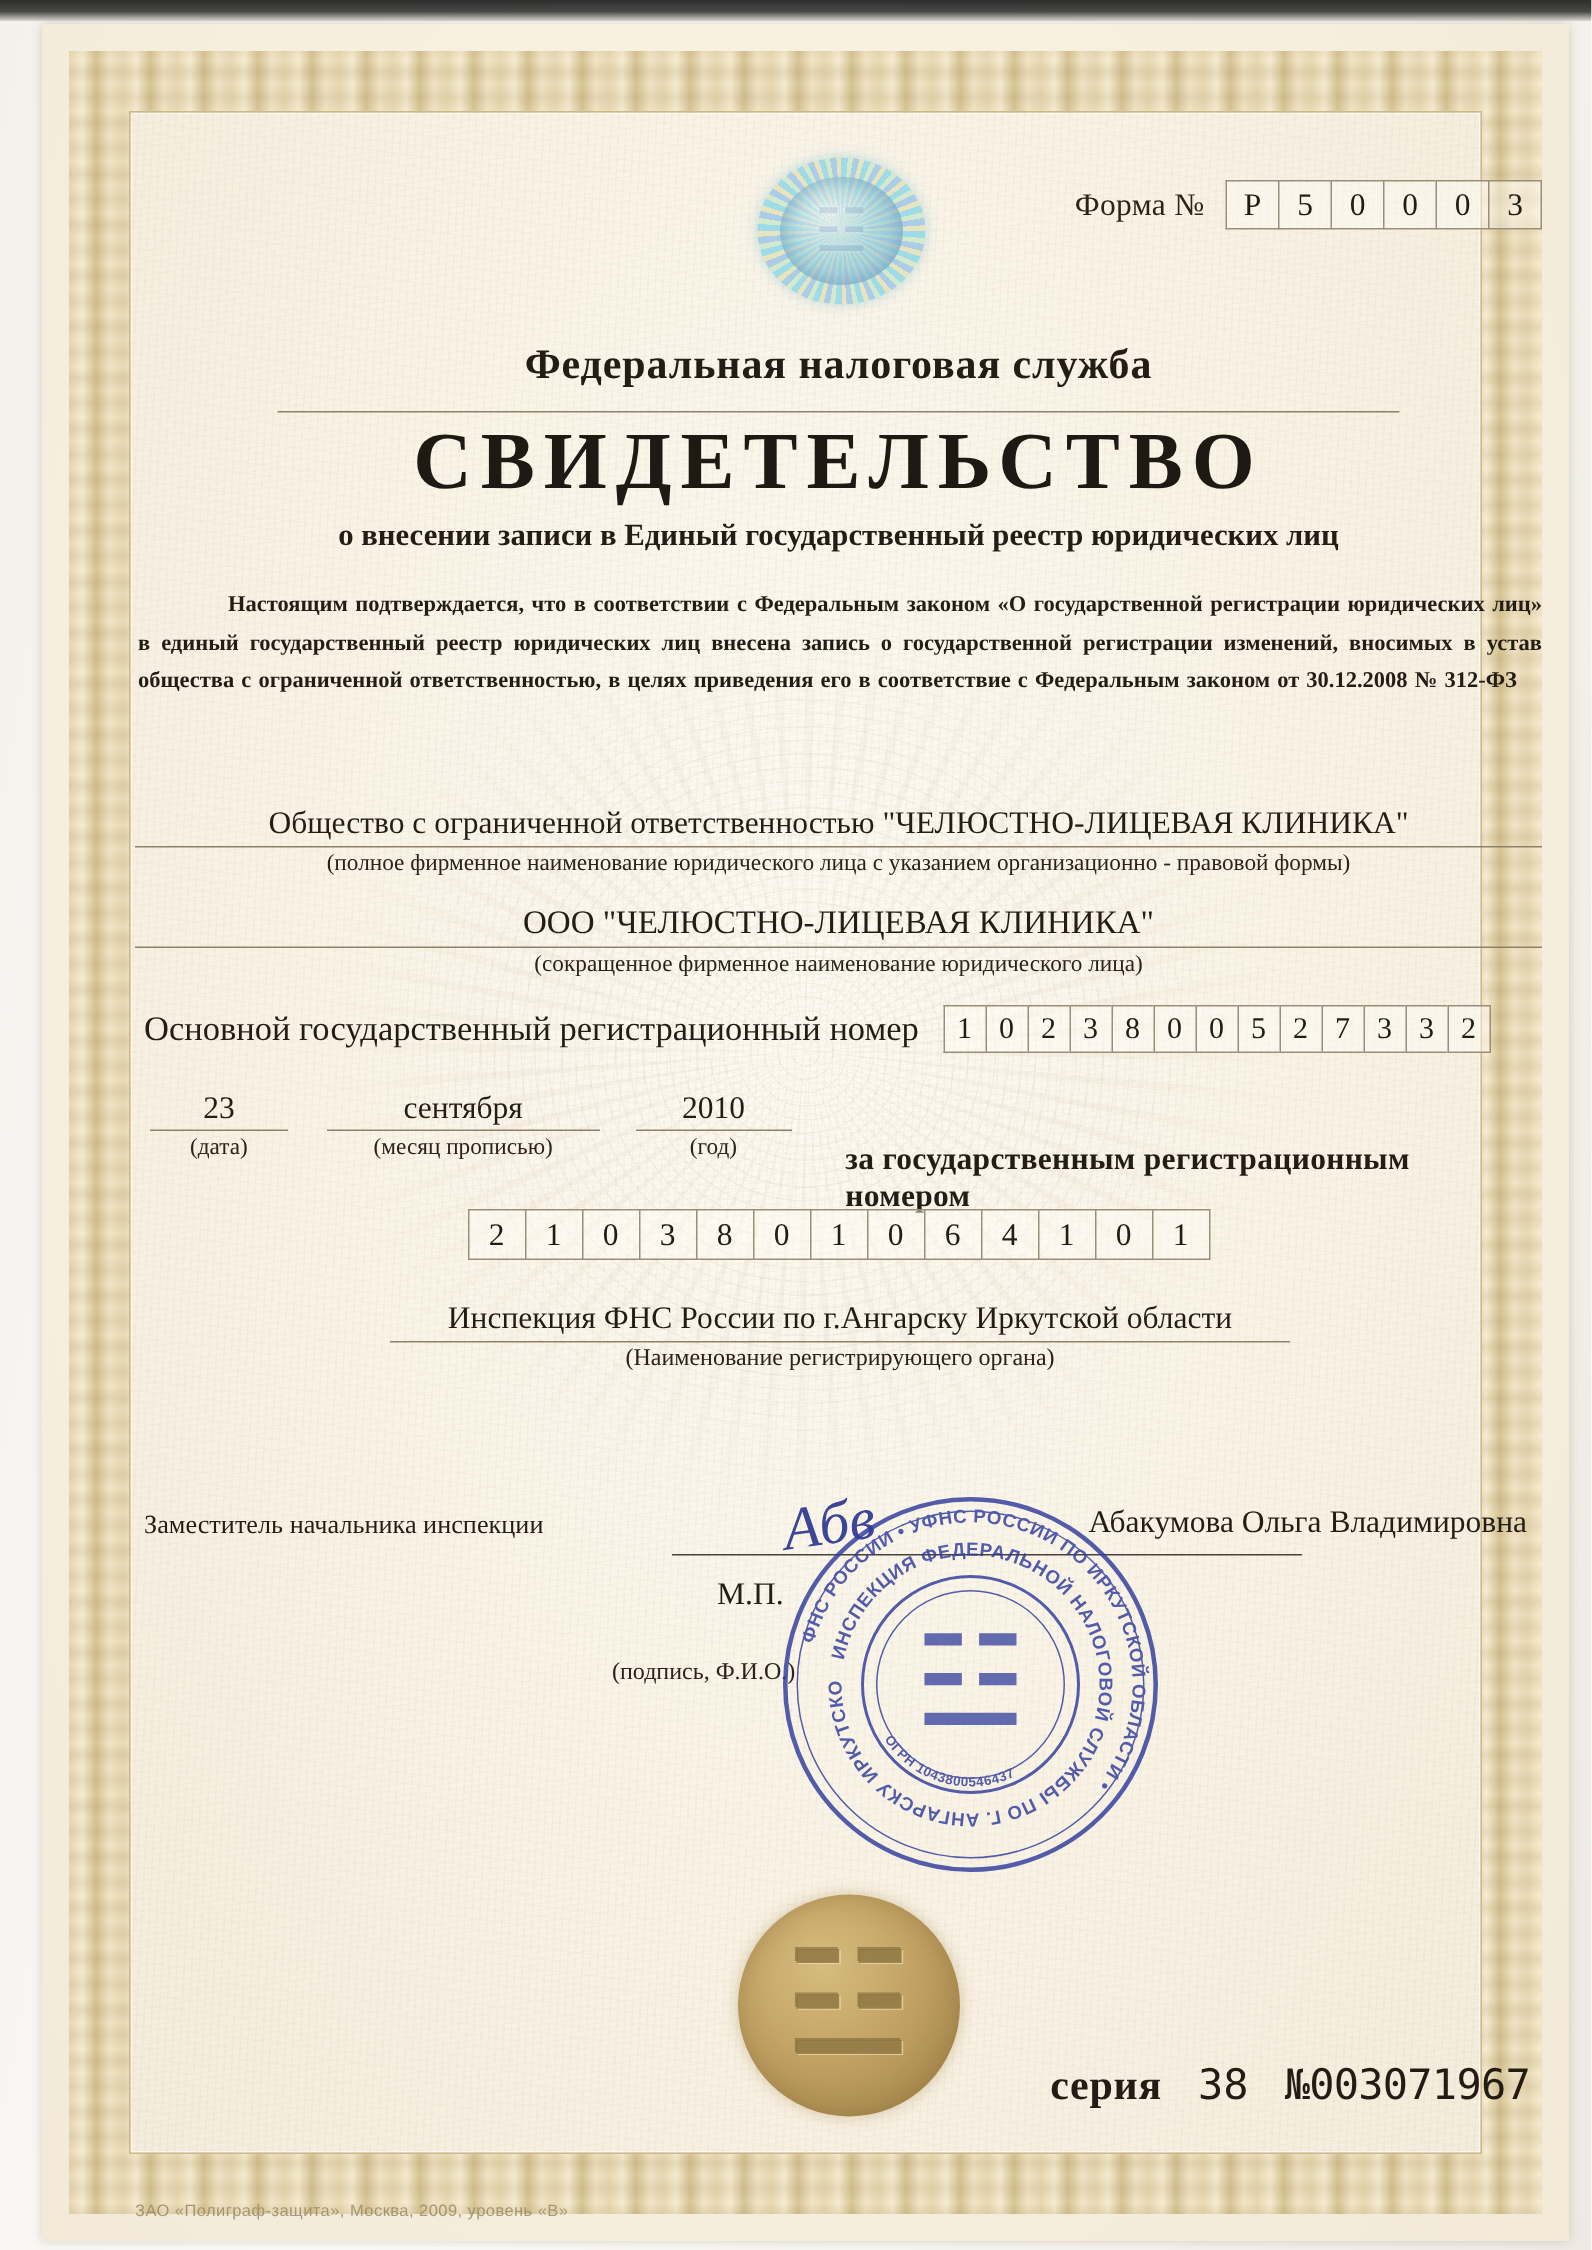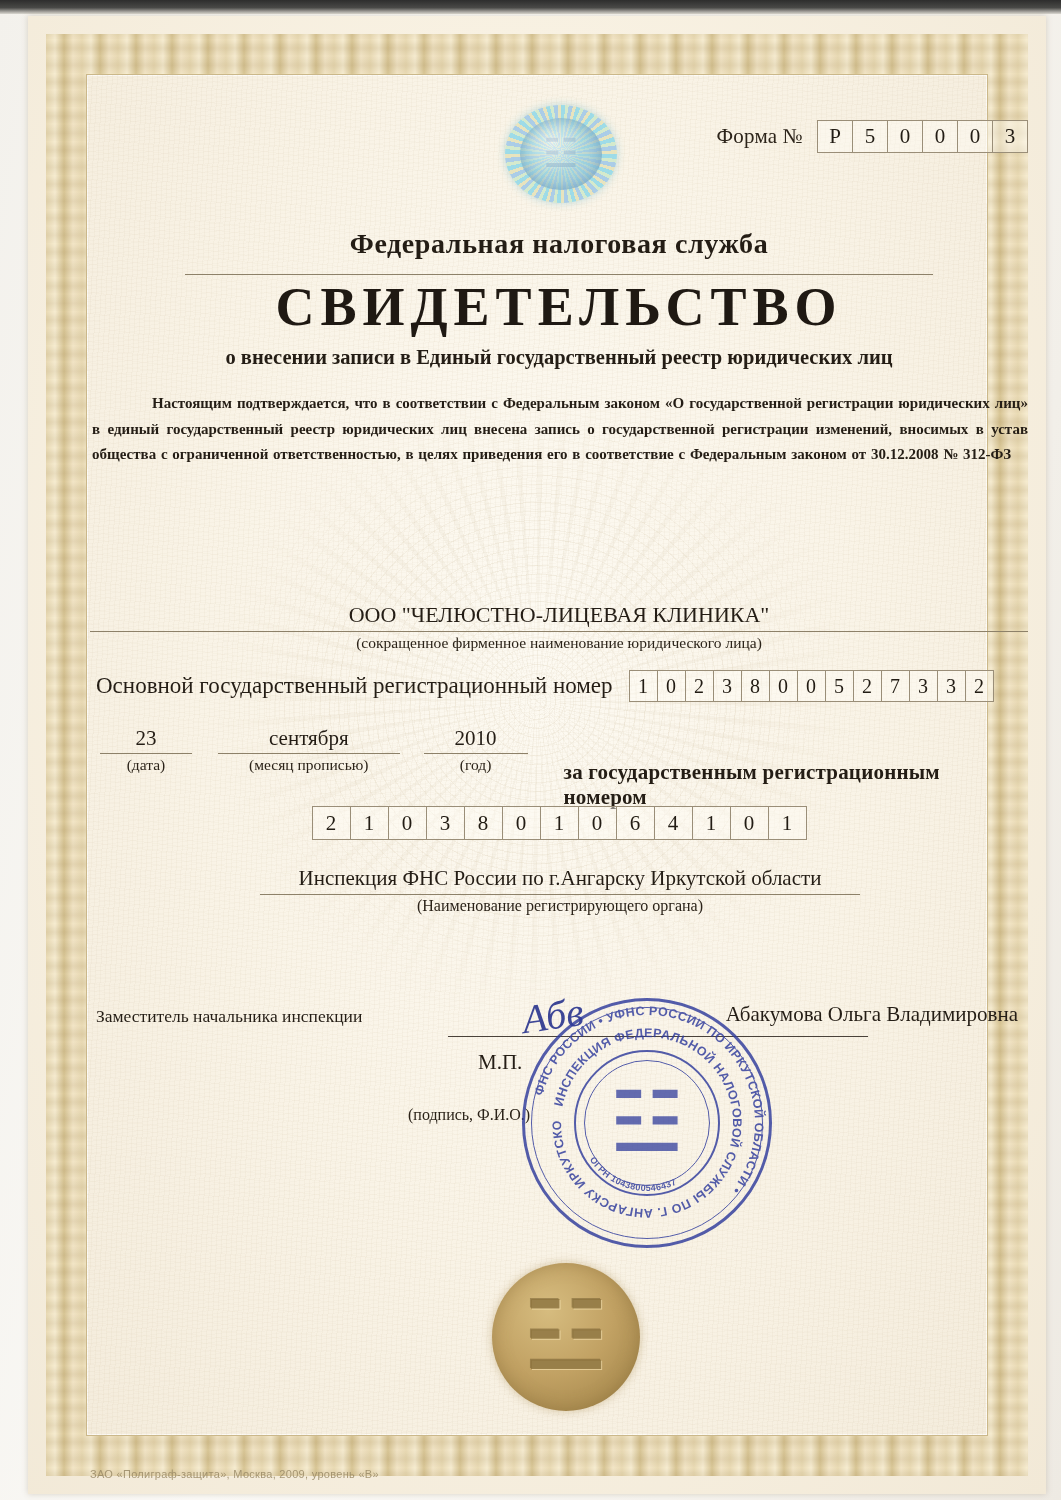--- a/index.html
+++ b/index.html
@@ -442,20 +442,24 @@
       </div>
     </div>
 
     <div id="agency-title">Федеральная налоговая служба</div>
     <div id="title-rule"></div>
     <div id="main-title">СВИДЕТЕЛЬСТВО</div>
     <div id="subtitle">о внесении записи в Единый государственный реестр юридических лиц</div>
 
     <div id="body-paragraph">Настоящим подтверждается, что в соответствии с Федеральным законом «О государственной регистрации юридических лиц» в единый государственный реестр юридических лиц внесена запись о государственной регистрации изменений, вносимых в устав общества с ограниченной ответственностью, в целях приведения его в соответствие с Федеральным законом от 30.12.2008 № 312-ФЗ</div>
 
+    <div class="field-block" id="full-name-block">
+      <div class="field-value">Общество с ограниченной ответственностью "ЧЕЛЮСТНО-ЛИЦЕВАЯ КЛИНИКА"</div>
+      <div class="field-caption">(полное фирменное наименование юридического лица с указанием организационно - правовой формы)</div>
+    </div>
 
     <div class="field-block" id="short-name-block">
       <div class="field-value">ООО "ЧЕЛЮСТНО-ЛИЦЕВАЯ КЛИНИКА"</div>
       <div class="field-caption">(сокращенное фирменное наименование юридического лица)</div>
     </div>
 
     <div id="ogrn-row">
       <span id="ogrn-label">Основной государственный регистрационный номер</span>
       <span class="boxes" id="ogrn-boxes">
           <span class="cell">1</span>
@@ -543,17 +547,22 @@
             <textPath href="#arcBottom" startOffset="18%" id="stamp-ogrn-path">ОГРН 1043800546437</textPath>
           </text>
         </svg>
       </div>
     </div>
 
     <div id="gold-seal">
       <div id="gold-seal-eagle">☳</div>
     </div>
 
+    <div id="serial-line">
+      <span id="serial-word">серия</span>
+      <span id="serial-value">38</span>
+      <span id="serial-number">№003071967</span>
+    </div>
 
   </div>
 
   <div id="printer-footer">ЗАО «Полиграф-защита», Москва, 2009, уровень «В»</div>
 </div>
 
 </body></html>

